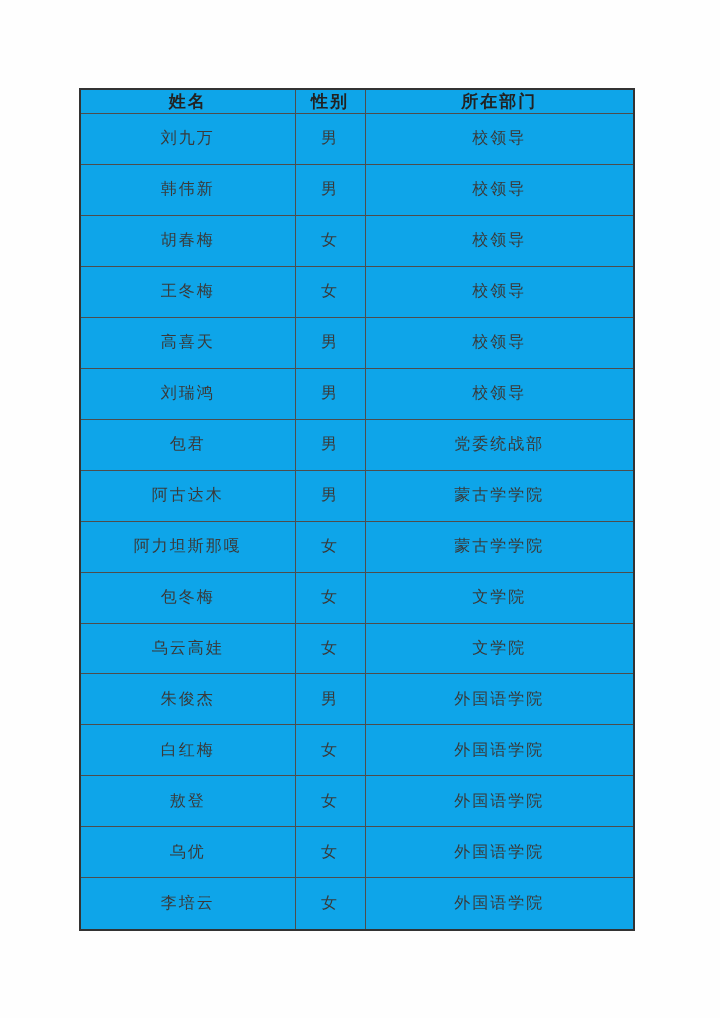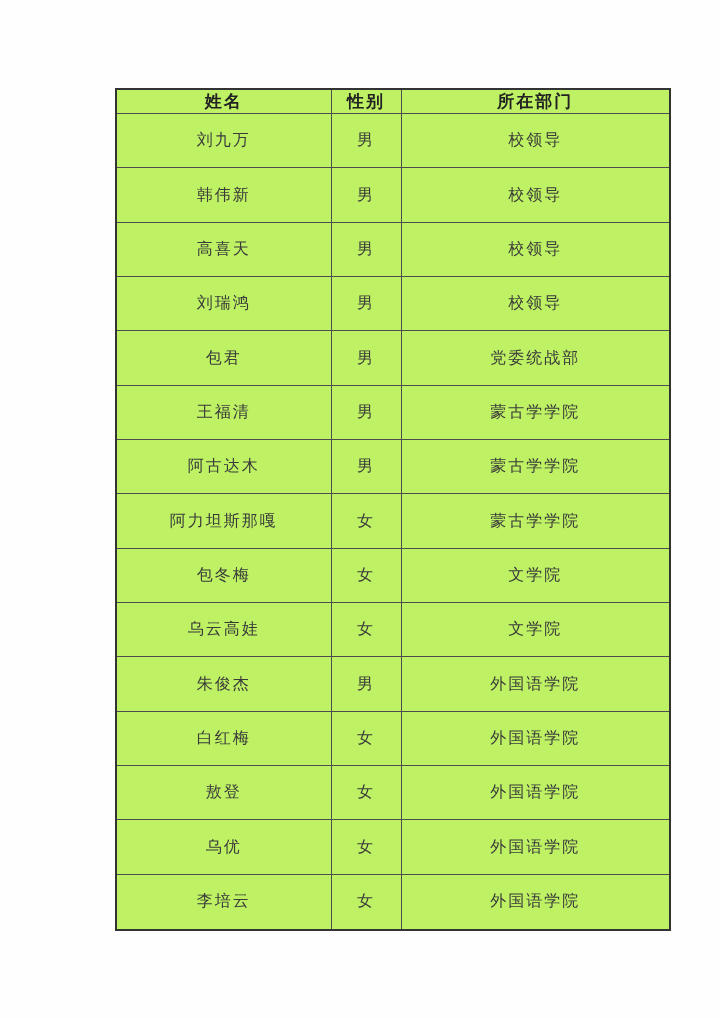--- a/index.html
+++ b/index.html
@@ -21,22 +21,21 @@
     left: 79px;
     top: 88px;
     width: 554px;
     height: 843px;
   }
   table.doc-table {
     width: 100%;
     height: 100%;
     border-collapse: collapse;
     table-layout: fixed;
-    background: #bef264;
-    margin-left: 36px;
+    background: #0ea5e9;
   }
   table.doc-table th,
   table.doc-table td {
     border: 1px solid #4d4d4d;
     text-align: center;
     vertical-align: middle;
     font-size: 16px;
     color: #3a3a3a;
     letter-spacing: 2px;
     overflow: hidden;
@@ -79,38 +78,43 @@
             <td>刘九万</td>
             <td>男</td>
             <td>校领导</td>
           </tr>
           <tr>
             <td>韩伟新</td>
             <td>男</td>
             <td>校领导</td>
           </tr>
           <tr>
+            <td>胡春梅</td>
+            <td>女</td>
+            <td>校领导</td>
+          </tr>
+          <tr>
+            <td>王冬梅</td>
+            <td>女</td>
+            <td>校领导</td>
+          </tr>
+          <tr>
             <td>高喜天</td>
             <td>男</td>
             <td>校领导</td>
           </tr>
           <tr>
             <td>刘瑞鸿</td>
             <td>男</td>
             <td>校领导</td>
           </tr>
           <tr>
             <td>包君</td>
             <td>男</td>
             <td>党委统战部</td>
-          </tr>
-          <tr>
-            <td>王福清</td>
-            <td>男</td>
-            <td>蒙古学学院</td>
           </tr>
           <tr>
             <td>阿古达木</td>
             <td>男</td>
             <td>蒙古学学院</td>
           </tr>
           <tr>
             <td>阿力坦斯那嘎</td>
             <td>女</td>
             <td>蒙古学学院</td>

